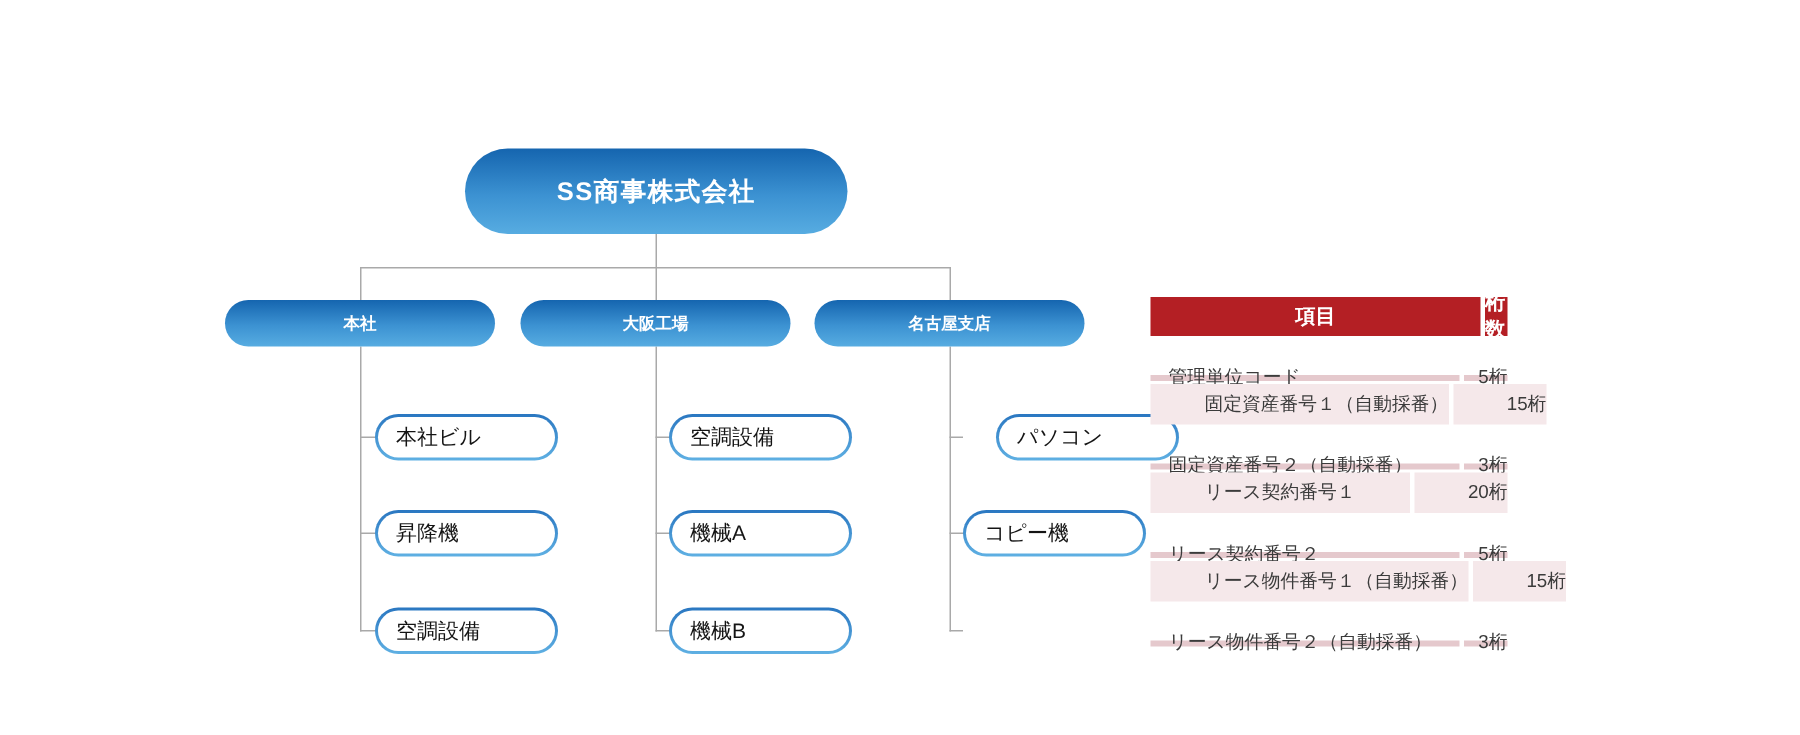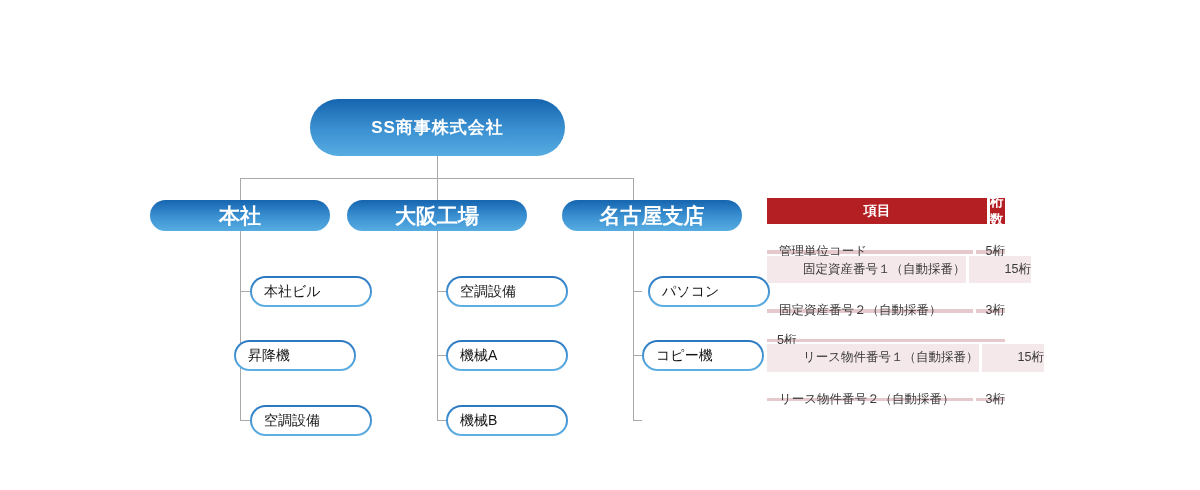--- a/index.html
+++ b/index.html
@@ -19,21 +19,21 @@
     position:relative;width:1200px;height:490px;background:#ffffff;overflow:hidden;
     font-family:"Liberation Sans","DejaVu Sans",sans-serif;
   }
   
   .pill{
     position:absolute;display:flex;align-items:center;justify-content:center;
     background:linear-gradient(180deg,var(--node-blue-top) 0%,var(--node-blue-mid) 55%,var(--node-blue-bottom) 100%);
     color:#ffffff;font-weight:bold;box-sizing:border-box;
   }
   .pill.root{width:255px;height:57px;border-radius:29px;font-size:17px;letter-spacing:1px;}
-  .pill.l2{width:180px;height:31px;border-radius:16px;font-size:21px;}
+  .pill.l2{width:180px;height:31px;border-radius:16px;font-size:11px;}
   
   .leaf{
     position:absolute;width:122px;height:31px;border-radius:16px;padding:2px;box-sizing:border-box;
     background:linear-gradient(180deg,var(--leaf-border-top) 0%,var(--leaf-border-bottom) 100%);
   }
   .leaf-inner{
     width:100%;height:100%;border-radius:14px;background:#ffffff;
     display:flex;align-items:center;padding-left:12px;box-sizing:border-box;
     font-size:14px;font-weight:normal;color:#141414;white-space:nowrap;
   }
@@ -86,45 +86,45 @@
   <div class="pill root" style="left:310px;top:99px">
     <span>SS商事株式会社</span>
   </div>
 
   <div class="pill l2" style="left:150px;top:200px">
     <span>本社</span>
   </div>
   <div class="pill l2" style="left:347px;top:200px">
     <span>大阪工場</span>
   </div>
-  <div class="pill l2" style="left:562px;top:200px">
+  <div class="pill l2" style="left:543px;top:200px">
     <span>名古屋支店</span>
   </div>
 
   <div class="leaf" style="left:250px;top:276px">
     <div class="leaf-inner">本社ビル</div>
   </div>
-  <div class="leaf" style="left:234px;top:340px">
+  <div class="leaf" style="left:250px;top:340px">
     <div class="leaf-inner">昇降機</div>
   </div>
   <div class="leaf" style="left:250px;top:405px">
     <div class="leaf-inner">空調設備</div>
   </div>
 
   <div class="leaf" style="left:446px;top:276px">
     <div class="leaf-inner">空調設備</div>
   </div>
   <div class="leaf" style="left:446px;top:340px">
     <div class="leaf-inner">機械A</div>
   </div>
   <div class="leaf" style="left:446px;top:405px">
     <div class="leaf-inner">機械B</div>
   </div>
 
-  <div class="leaf" style="left:648px;top:276px">
+  <div class="leaf" style="left:664px;top:276px">
     <div class="leaf-inner">パソコン</div>
   </div>
   <div class="leaf" style="left:642px;top:340px">
     <div class="leaf-inner">コピー機</div>
   </div>
 
   <div class="spec-table">
     <div class="thead">
       <div class="th th-item">項目</div>
       <div class="th th-digits">桁数</div>
@@ -135,21 +135,26 @@
       <div class="td digits">5桁</div>
     </div>
     <div class="trow light">
       <div class="td item">固定資産番号１（自動採番）</div>
       <div class="td digits">15桁</div>
     </div>
     <div class="trow dark">
       <div class="td item">固定資産番号２（自動採番）</div>
       <div class="td digits">3桁</div>
     </div>
+    <div class="trow light">
+      <div class="td item">リース契約番号１</div>
+      <div class="td digits">20桁</div>
+    </div>
     <div class="trow dark">
+      <div class="td item">リース契約番号２</div>
       <div class="td digits">5桁</div>
     </div>
     <div class="trow light">
       <div class="td item">リース物件番号１（自動採番）</div>
       <div class="td digits">15桁</div>
     </div>
     <div class="trow dark">
       <div class="td item">リース物件番号２（自動採番）</div>
       <div class="td digits">3桁</div>
     </div>

